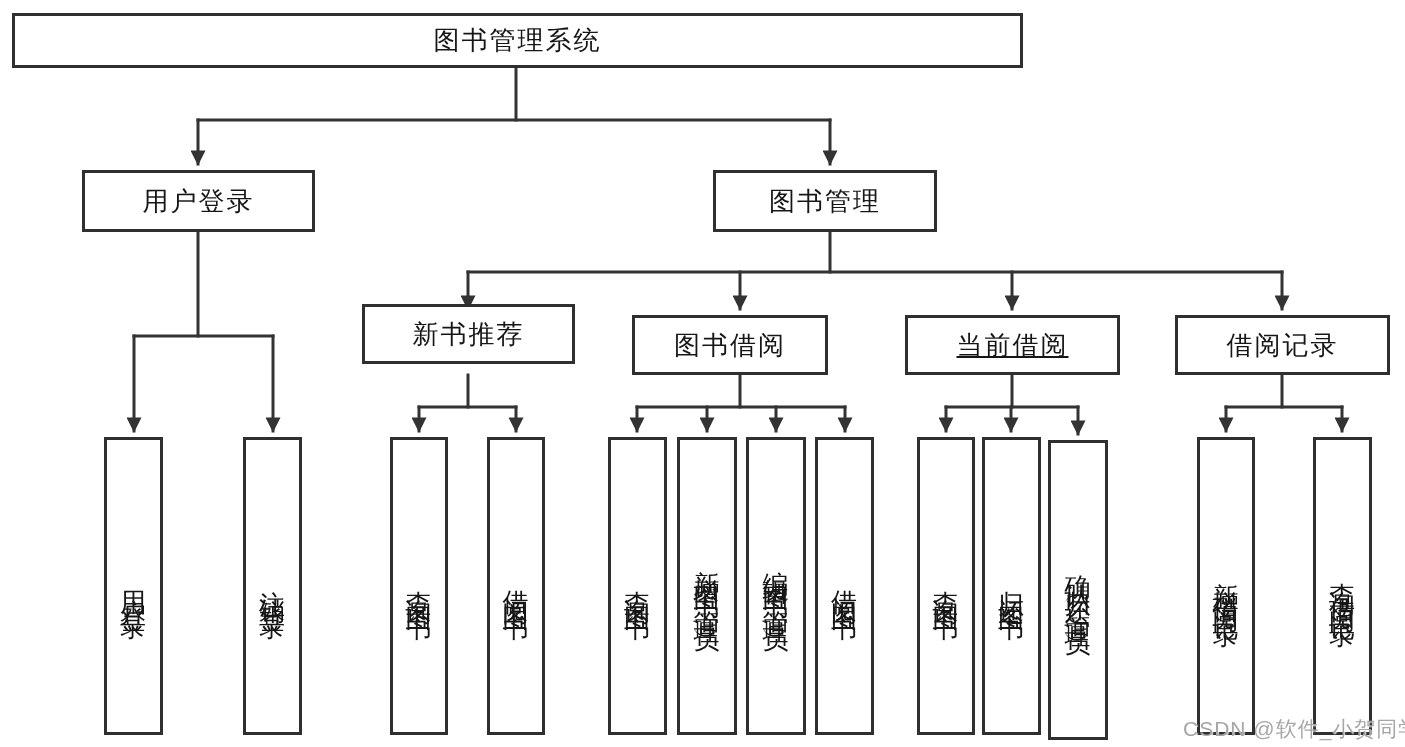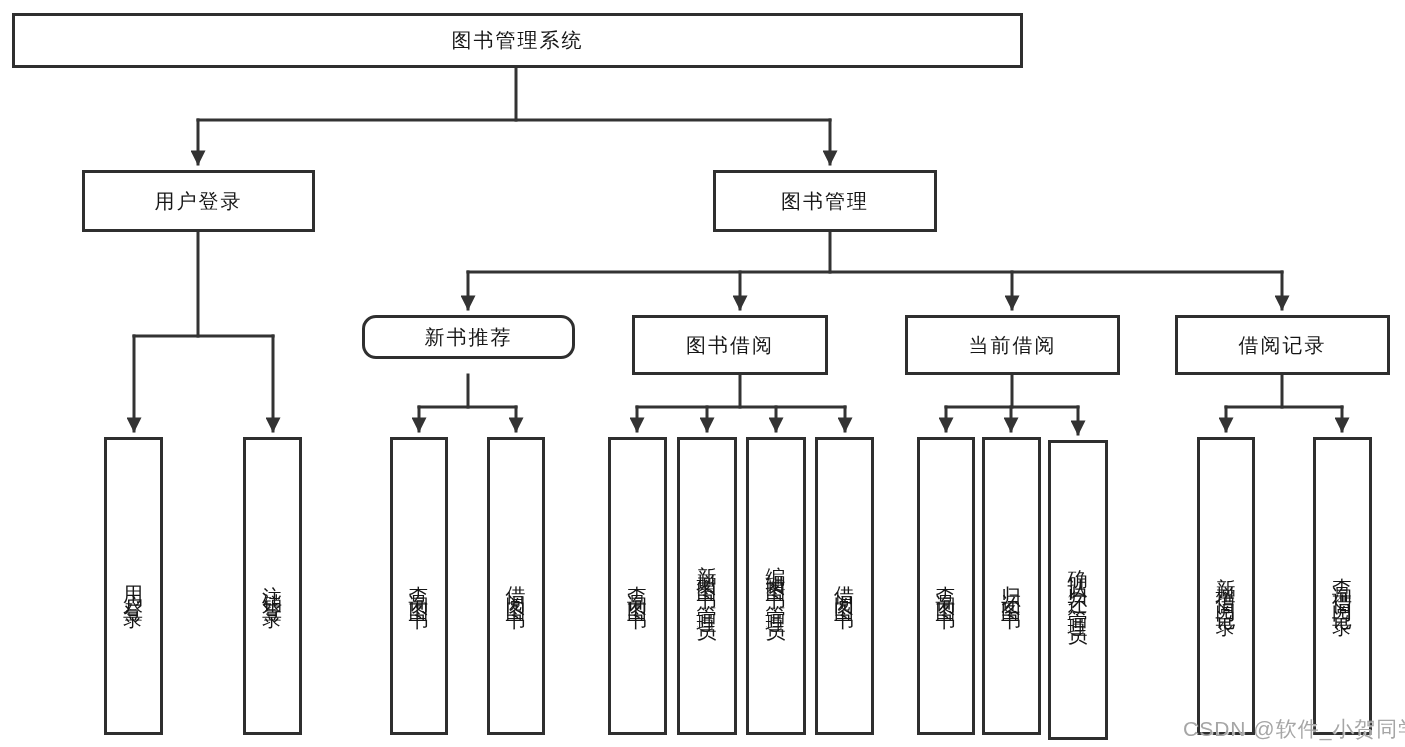--- a/index.html
+++ b/index.html
@@ -1,21 +1,21 @@
 <!DOCTYPE html>
 <html><head>
 <meta charset="utf-8">
 <style>
   html,body{margin:0;padding:0;background:#ffffff;}
   body{font-family:"Liberation Sans","DejaVu Sans",sans-serif;}
   .stage{position:relative;width:1405px;height:747px;background:#ffffff;overflow:hidden;}
   .connectors{position:absolute;left:0;top:0;width:1405px;height:747px;}
   .box{position:absolute;box-sizing:border-box;border:3px solid #2f2f2f;background:#ffffff;
        display:flex;align-items:center;justify-content:center;
-       color:#161616;font-size:20px;letter-spacing:2px;}
+       color:#161616;font-size:26px;letter-spacing:2px;}
   .box.v .vtext{writing-mode:vertical-rl;text-orientation:mixed;letter-spacing:8px;
        line-height:1;white-space:nowrap;}
   .watermark{position:absolute;left:1183px;top:715px;width:214px;
        font-size:21px;letter-spacing:1px;color:#a6a6a6;
        text-shadow:1px 1px 1px rgba(255,255,255,0.85);white-space:nowrap;}
 </style>
 </head>
 <body>
 
 <div class="stage">
@@ -68,23 +68,23 @@
       <line x1="1226" y1="407" x2="1226" y2="431" marker-end="url(#arrow)"></line>
       <line x1="1342" y1="407" x2="1342" y2="431" marker-end="url(#arrow)"></line>
     </g>
   </svg>
 
   <div class="box" style="left:12px;top:13px;width:1011px;height:55px;">图书管理系统</div>
 
   <div class="box" style="left:82px;top:170px;width:233px;height:62px;">用户登录</div>
   <div class="box" style="left:713px;top:170px;width:224px;height:62px;">图书管理</div>
 
-  <div class="box" style="left:362px;top:315px;width:213px;height:44px;border-radius:14px;">新书推荐</div>
+  <div class="box" style="left:362px;top:304px;width:213px;height:60px;">新书推荐</div>
   <div class="box" style="left:632px;top:315px;width:196px;height:60px;">图书借阅</div>
-  <div class="box" style="left:905px;top:315px;width:215px;height:60px;">当前借阅</div>
+  <div class="box" style="left:905px;top:315px;width:215px;height:60px;text-decoration:underline;">当前借阅</div>
   <div class="box" style="left:1175px;top:315px;width:215px;height:60px;">借阅记录</div>
 
   <div class="box v" style="left:104px;top:437px;width:59px;height:298px;">
     <span class="vtext">用户登录</span>
     </div>
   <div class="box v" style="left:243px;top:437px;width:59px;height:298px;">
     <span class="vtext">注销登录</span>
     </div>
 
   <div class="box v" style="left:390px;top:437px;width:58px;height:298px;">

